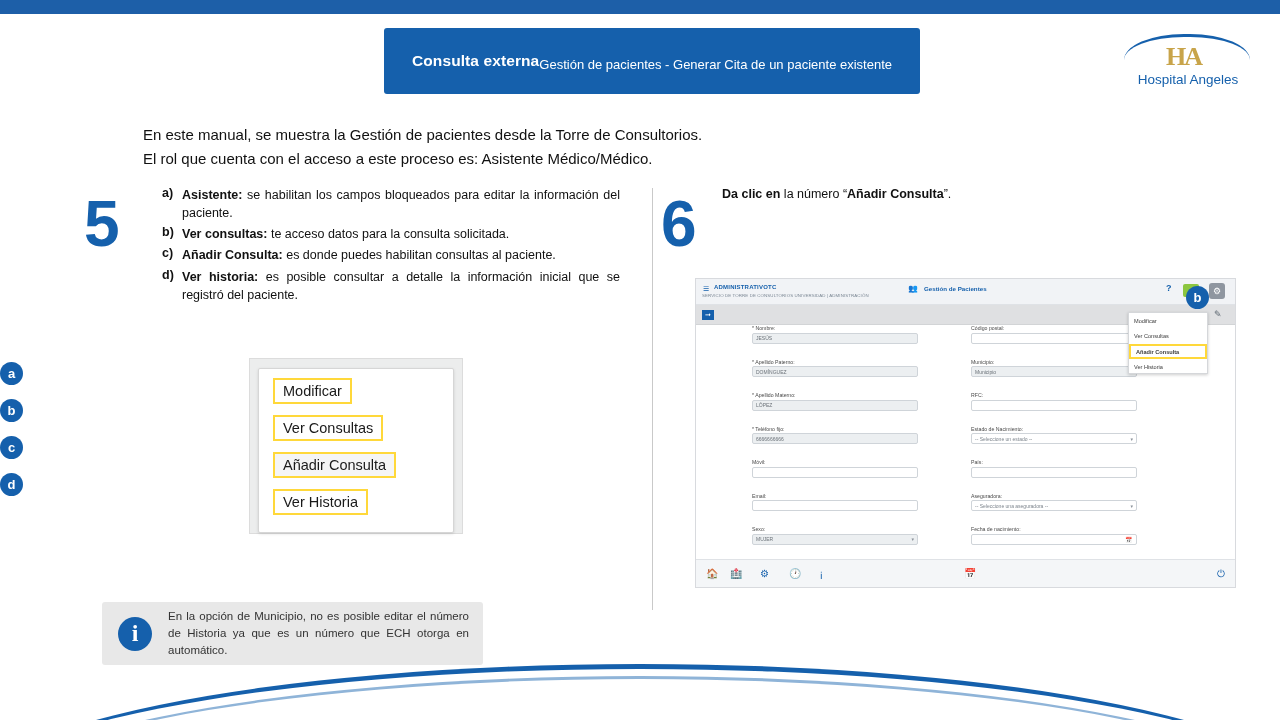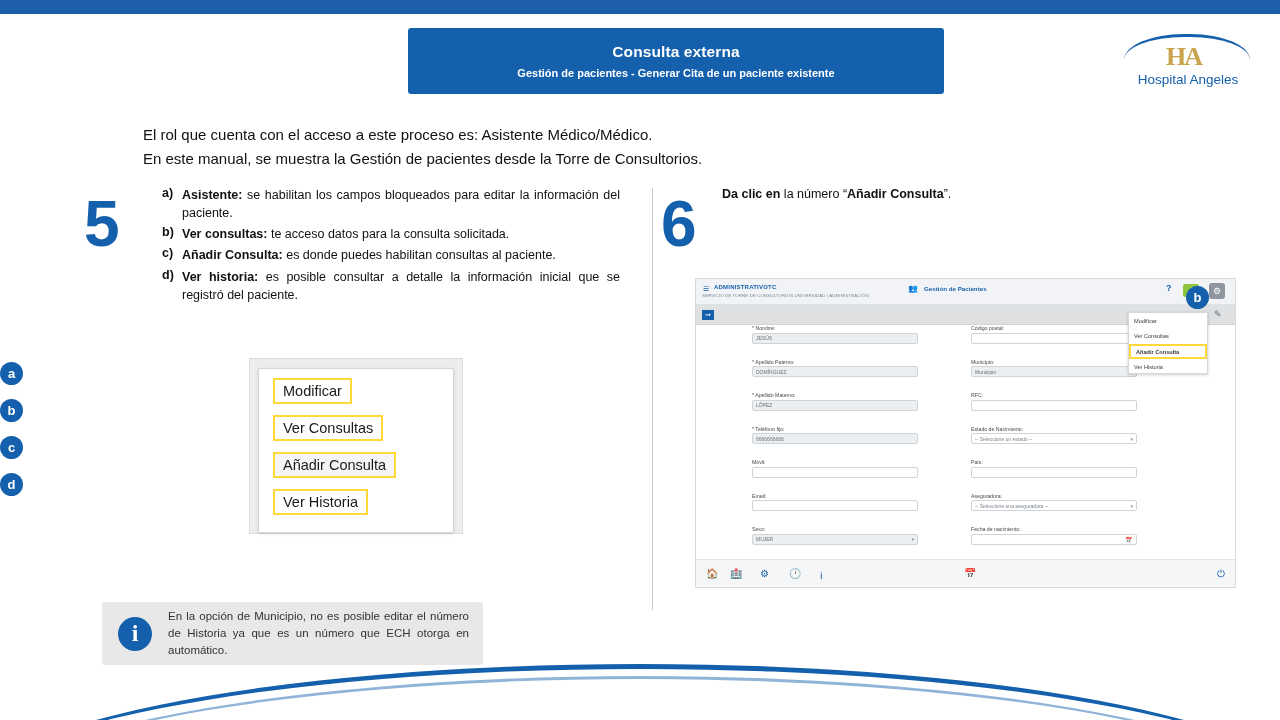--- a/index.html
+++ b/index.html
@@ -11,26 +11,25 @@
     position: relative;
     overflow: hidden;
   }
   .top-bar {
     position: absolute; left: 0; top: 0; width: 1280px; height: 14px;
     background: #1d5fa8;
   }
   .title-box {
     position: absolute; left: 384px; top: 28px; width: 536px; height: 66px;
     background: #1560ac; border-radius: 3px;
-    display: flex; flex-direction: column; align-items: center; justify-content: center;
+    display: flex; flex-direction: row; align-items: center; justify-content: center;
     color: #ffffff;
-    margin-left: 24px;
   }
   .title-main { font-size: 15.5px; font-weight: bold; letter-spacing: .1px; }
-  .title-sub { font-size: 11px; font-weight: bold; margin-top: 6px; }
+  .title-sub { font-size: 13px; font-weight: normal; margin-top: 6px; }
 
   
   .logo { position: absolute; right: 26px; top: 32px; width: 132px; height: 60px; }
   .logo .arc {
     position: absolute; left: 2px; top: 2px; width: 126px; height: 26px;
     border-top: 3px solid #1560ac;
     border-radius: 60px 60px 0 0 / 26px 26px 0 0;
   }
   .logo .ha {
     position: absolute; left: 44px; top: 10px;
@@ -237,22 +236,22 @@
   <div class="title-sub">Gestión de pacientes - Generar Cita de un paciente existente</div>
 </div>
 
 <div class="logo">
   <div class="arc"></div>
   <div class="ha">HA</div>
   <div class="name">Hospital Angeles</div>
 </div>
 
 <div class="intro">
+  <p>En este manual, se muestra la Gestión de pacientes desde la Torre de Consultorios.</p>
   <p>El rol que cuenta con el acceso a este proceso es: Asistente Médico/Médico.</p>
-  <p>En este manual, se muestra la Gestión de pacientes desde la Torre de Consultorios.</p>
 </div>
 
 <div class="bignum" id="num5">5</div>
 <div class="bignum" id="num6">6</div>
 
 <div class="list">
   <div class="list-row">
     <div class="list-key">a)</div>
     <div class="list-txt"><b>Asistente:</b><span> se habilitan los campos bloqueados para editar la información del paciente.</span></div>
   </div>

